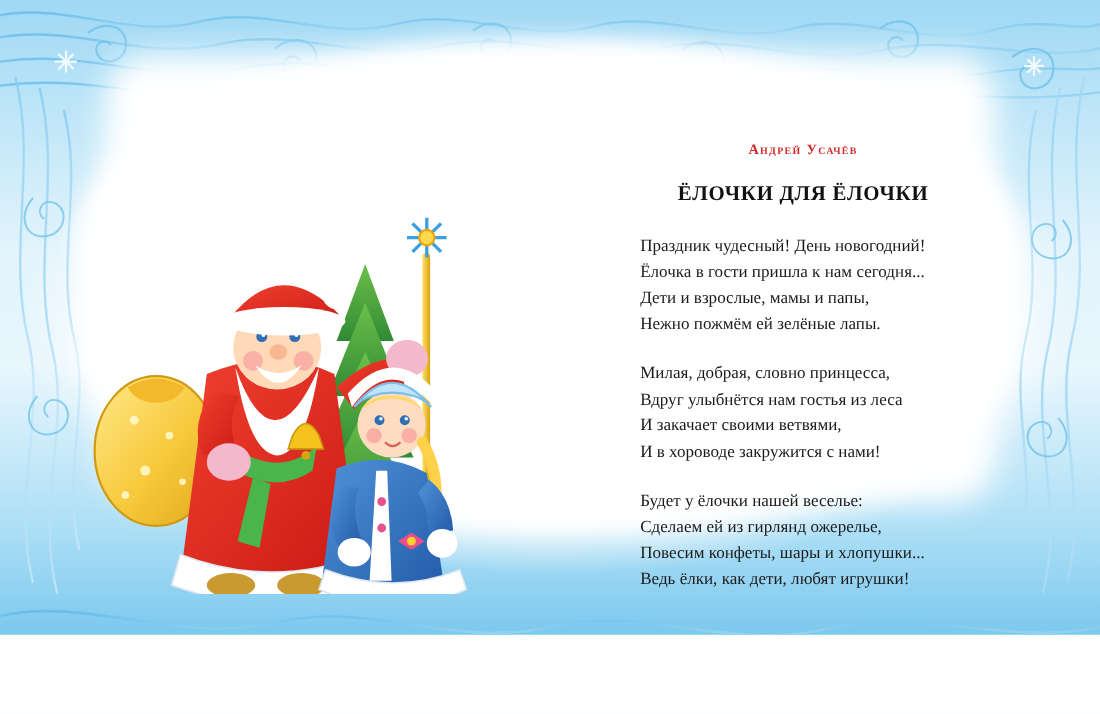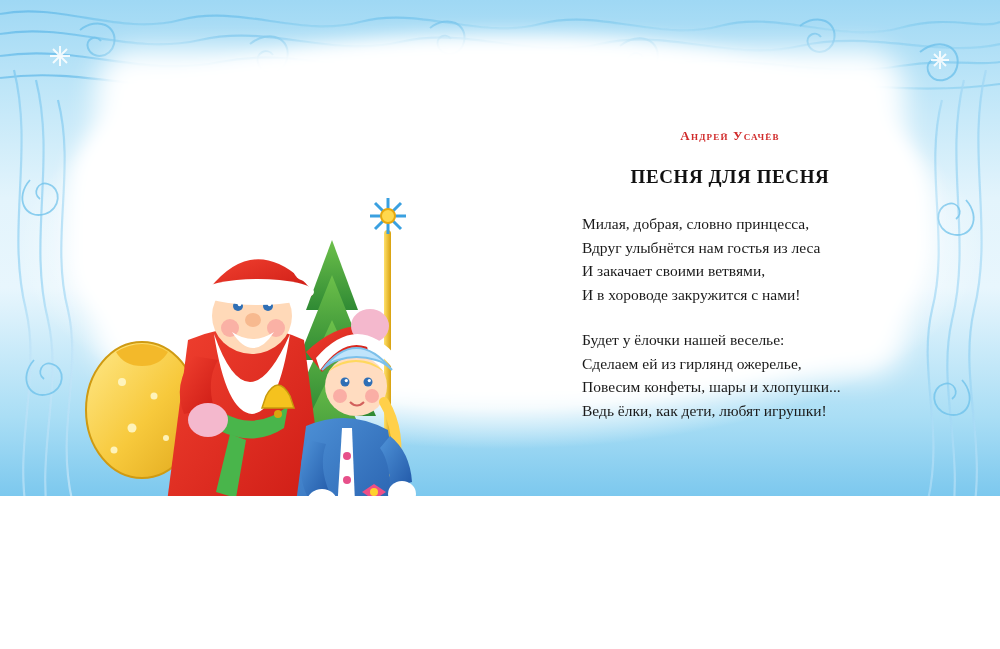--- a/index.html
+++ b/index.html
@@ -10,21 +10,21 @@
   body {
     width: 1000px;
     height: 649px;
     overflow: hidden;
     font-family: "Liberation Serif", serif;
   }
 
   #page {
     position: relative;
     width: 1000px;
-    height: 496px;
+    height: 577px;
     background: #86efac;
     overflow: hidden;
   }
 
   
   .frost-base {
     position: absolute;
     inset: 0;
     background:
       radial-gradient(ellipse 62% 52% at 50% 50%, #ffffff 0%, #ffffff 52%, rgba(255,255,255,0.85) 62%, rgba(255,255,255,0.0) 78%),
@@ -347,21 +347,25 @@
           <path d="M238,320 q-14,30 0,58 l22,-4 q-12,-28 -4,-50z" fill="url(#blue)"></path>
           <ellipse cx="252" cy="382" rx="15" ry="13" fill="#ffffff"></ellipse>
           <path d="M320,316 q20,16 22,46 l-22,6 q0,-26 -10,-40z" fill="url(#blue)"></path>
           <ellipse cx="332" cy="374" rx="14" ry="13" fill="#ffffff"></ellipse>
         </g>
       </svg>
     </div>
 
     <div class="poem-page">
       <div class="author">Андрей Усачёв</div>
-      <h1 class="poem-title">ПЕСНЯ ДЛЯ ПЕСНЯ</h1>
+      <h1 class="poem-title">ЁЛОЧКИ ДЛЯ ЁЛОЧКИ</h1>
+      <p class="stanza">Праздник чудесный! День новогодний!
+Ёлочка в гости пришла к нам сегодня...
+Дети и взрослые, мамы и папы,
+Нежно пожмём ей зелёные лапы.</p>
       <p class="stanza">Милая, добрая, словно принцесса,
 Вдруг улыбнётся нам гостья из леса
 И закачает своими ветвями,
 И в хороводе закружится с нами!</p>
       <p class="stanza">Будет у ёлочки нашей веселье:
 Сделаем ей из гирлянд ожерелье,
 Повесим конфеты, шары и хлопушки...
 Ведь ёлки, как дети, любят игрушки!</p>
     </div>
 

